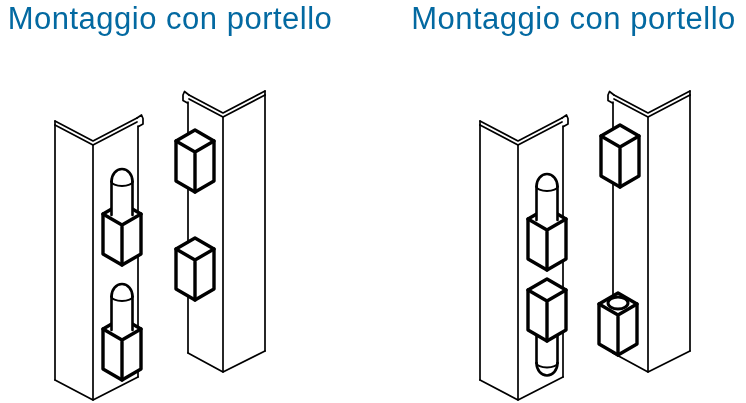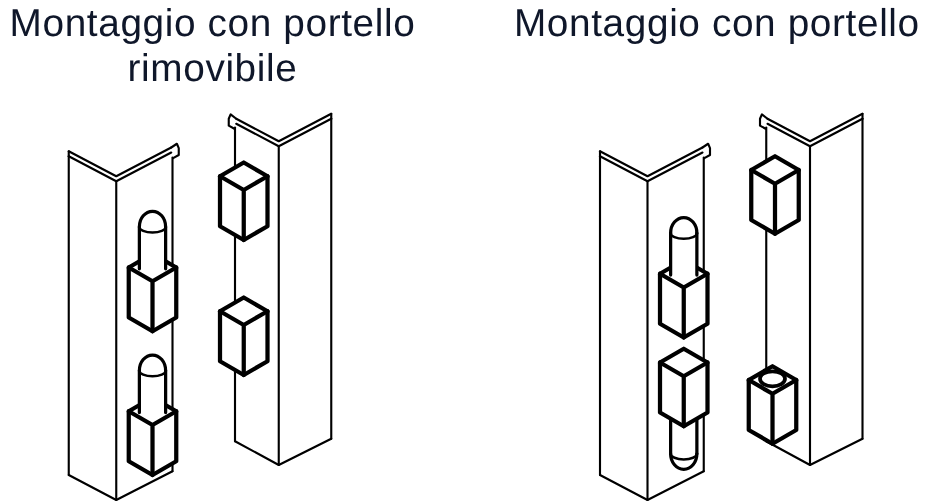--- a/index.html
+++ b/index.html
@@ -1,36 +1,35 @@
 <!DOCTYPE html>
 <html><head>
 <meta charset="utf-8">
 <style>
   html,body{margin:0;padding:0;background:#ffffff;}
   #page{position:relative;width:746px;height:403px;background:#ffffff;overflow:hidden;
         font-family:"Liberation Sans",sans-serif;}
-  .fig-title{position:absolute;top:1px;text-align:center;color:#0f172a;
+  .fig-title{position:absolute;top:1px;text-align:center;color:#0369a1;
              font-size:31px;line-height:36px;letter-spacing:0.5px;font-weight:400;}
   .fig-title span{display:block;}
   #title-left{left:0;width:340px;}
   #title-right{left:400px;width:347px;}
   #drawing{position:absolute;left:0;top:0;}
   .thin{stroke:#000000;stroke-width:1.7;fill:none;stroke-linecap:round;stroke-linejoin:round;}
   .thick{stroke:#000000;stroke-width:3.4;stroke-linecap:round;stroke-linejoin:round;}
   .pinline{stroke:#000000;stroke-width:2.6;fill:none;stroke-linecap:round;}
   .seam{stroke:#000000;stroke-width:2;fill:none;stroke-linecap:round;}
 </style>
 </head>
 <body>
 
 <div id="page">
 
   <div id="title-left" class="fig-title">
     <span>Montaggio con portello</span>
-    <span>rimovibile</span>
   </div>
 
   <div id="title-right" class="fig-title">
     <span>Montaggio con portello</span>
   </div>
 
   <svg id="drawing" width="746" height="403" viewBox="0 0 746 403">
     <defs>
 
       <g id="door-profile">

